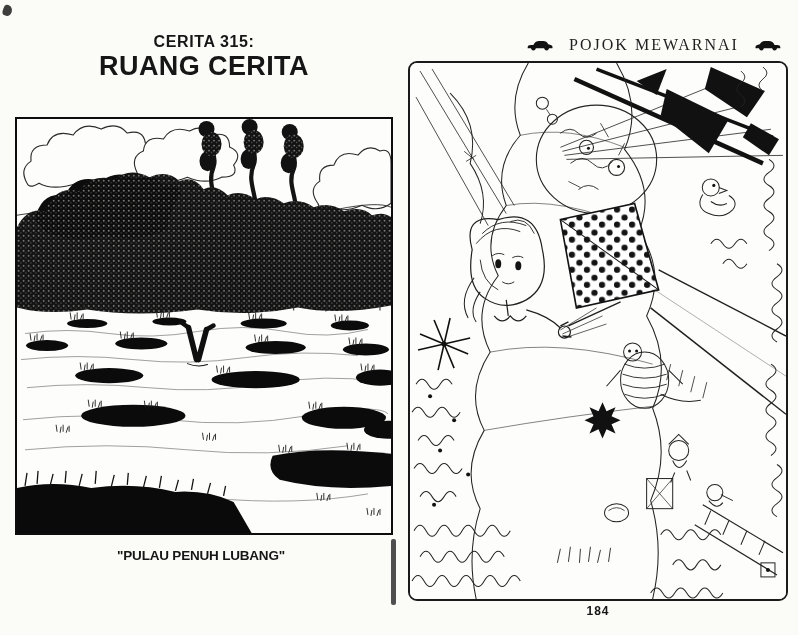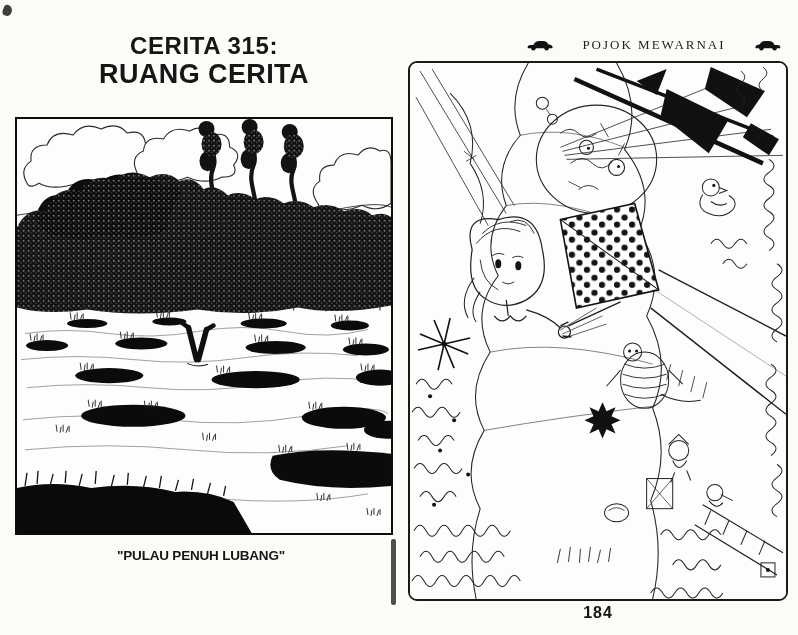--- a/index.html
+++ b/index.html
@@ -1,35 +1,35 @@
 <!DOCTYPE html>
 <html><head>
 <meta charset="utf-8">
 <style>
   html,body{margin:0;padding:0;background:#e8e8e5;}
   .stage{position:relative;width:798px;height:635px;background:#fbfbf8;overflow:hidden;
          font-family:"Liberation Sans",sans-serif;color:#161616;}
   
   .title-block{position:absolute;top:33px;left:8px;width:392px;text-align:center;
                font-weight:bold;line-height:1.1;}
-  .title-line1{font-size:24px;letter-spacing:.6px;}
+  .title-line1{font-size:16px;letter-spacing:.6px;}
   .title-line2{font-size:27px;letter-spacing:.4px;margin-top:1px;}
   .panel-left{position:absolute;top:117px;left:15px;width:378px;height:418px;
               border:2.5px solid #0d0d0d;background:#fdfdfc;box-sizing:border-box;}
   .caption-block{position:absolute;top:547px;left:2px;width:398px;text-align:center;
                  font-weight:bold;font-size:13.5px;line-height:1.28;letter-spacing:-.2px;}
   
   .rp-header{position:absolute;top:34px;left:526px;width:256px;height:22px;
              display:flex;justify-content:space-between;align-items:center;}
-  .rp-label{font-family:"Liberation Serif",serif;font-size:13px;letter-spacing:2px;color:#1f1f1f;}
+  .rp-label{font-family:"Liberation Serif",serif;font-size:16px;letter-spacing:2px;color:#1f1f1f;}
   .panel-right{position:absolute;top:61px;left:408px;width:380px;height:540px;
                border:2px solid #1a1a1a;border-radius:9px;background:#fdfdfc;
                box-sizing:border-box;overflow:hidden;}
   .pagenum{position:absolute;top:604px;left:553px;width:90px;text-align:center;
-           font-weight:bold;font-size:16px;letter-spacing:1px;}
+           font-weight:bold;font-size:12px;letter-spacing:1px;}
   
   .smudge{position:absolute;top:5px;left:3px;width:9px;height:11px;background:#1c1c1c;
           border-radius:45% 60% 50% 40%;transform:rotate(18deg);opacity:.85;}
   .gutter-mark{position:absolute;top:539px;left:391px;width:5px;height:66px;background:#242424;
                opacity:.8;border-radius:2px;}
   svg.art{display:block;width:100%;height:100%;}
 </style>
 </head>
 <body>
 

